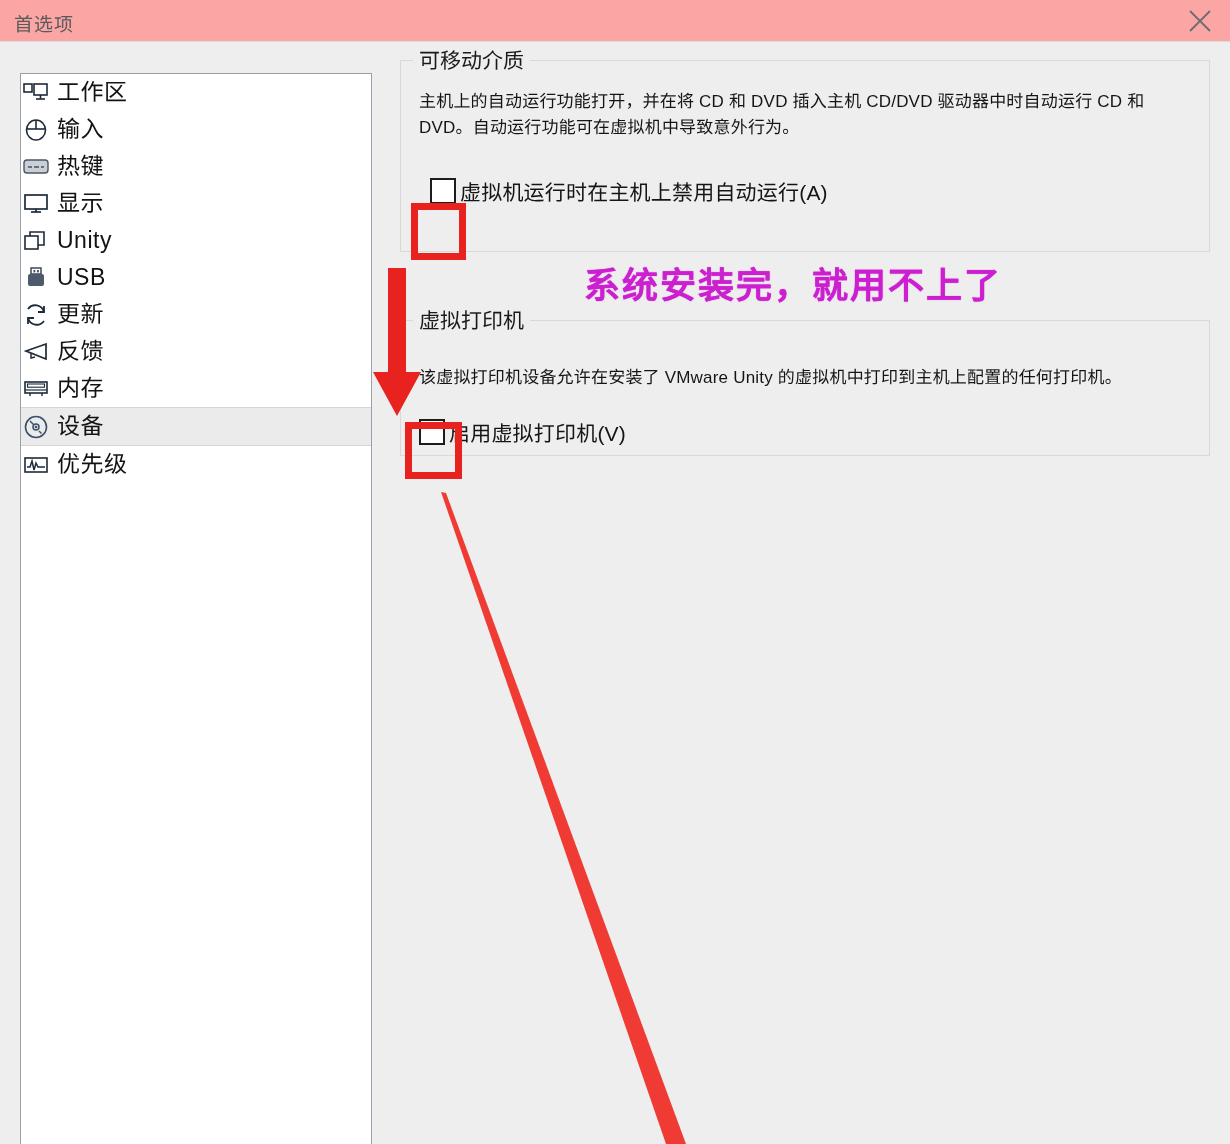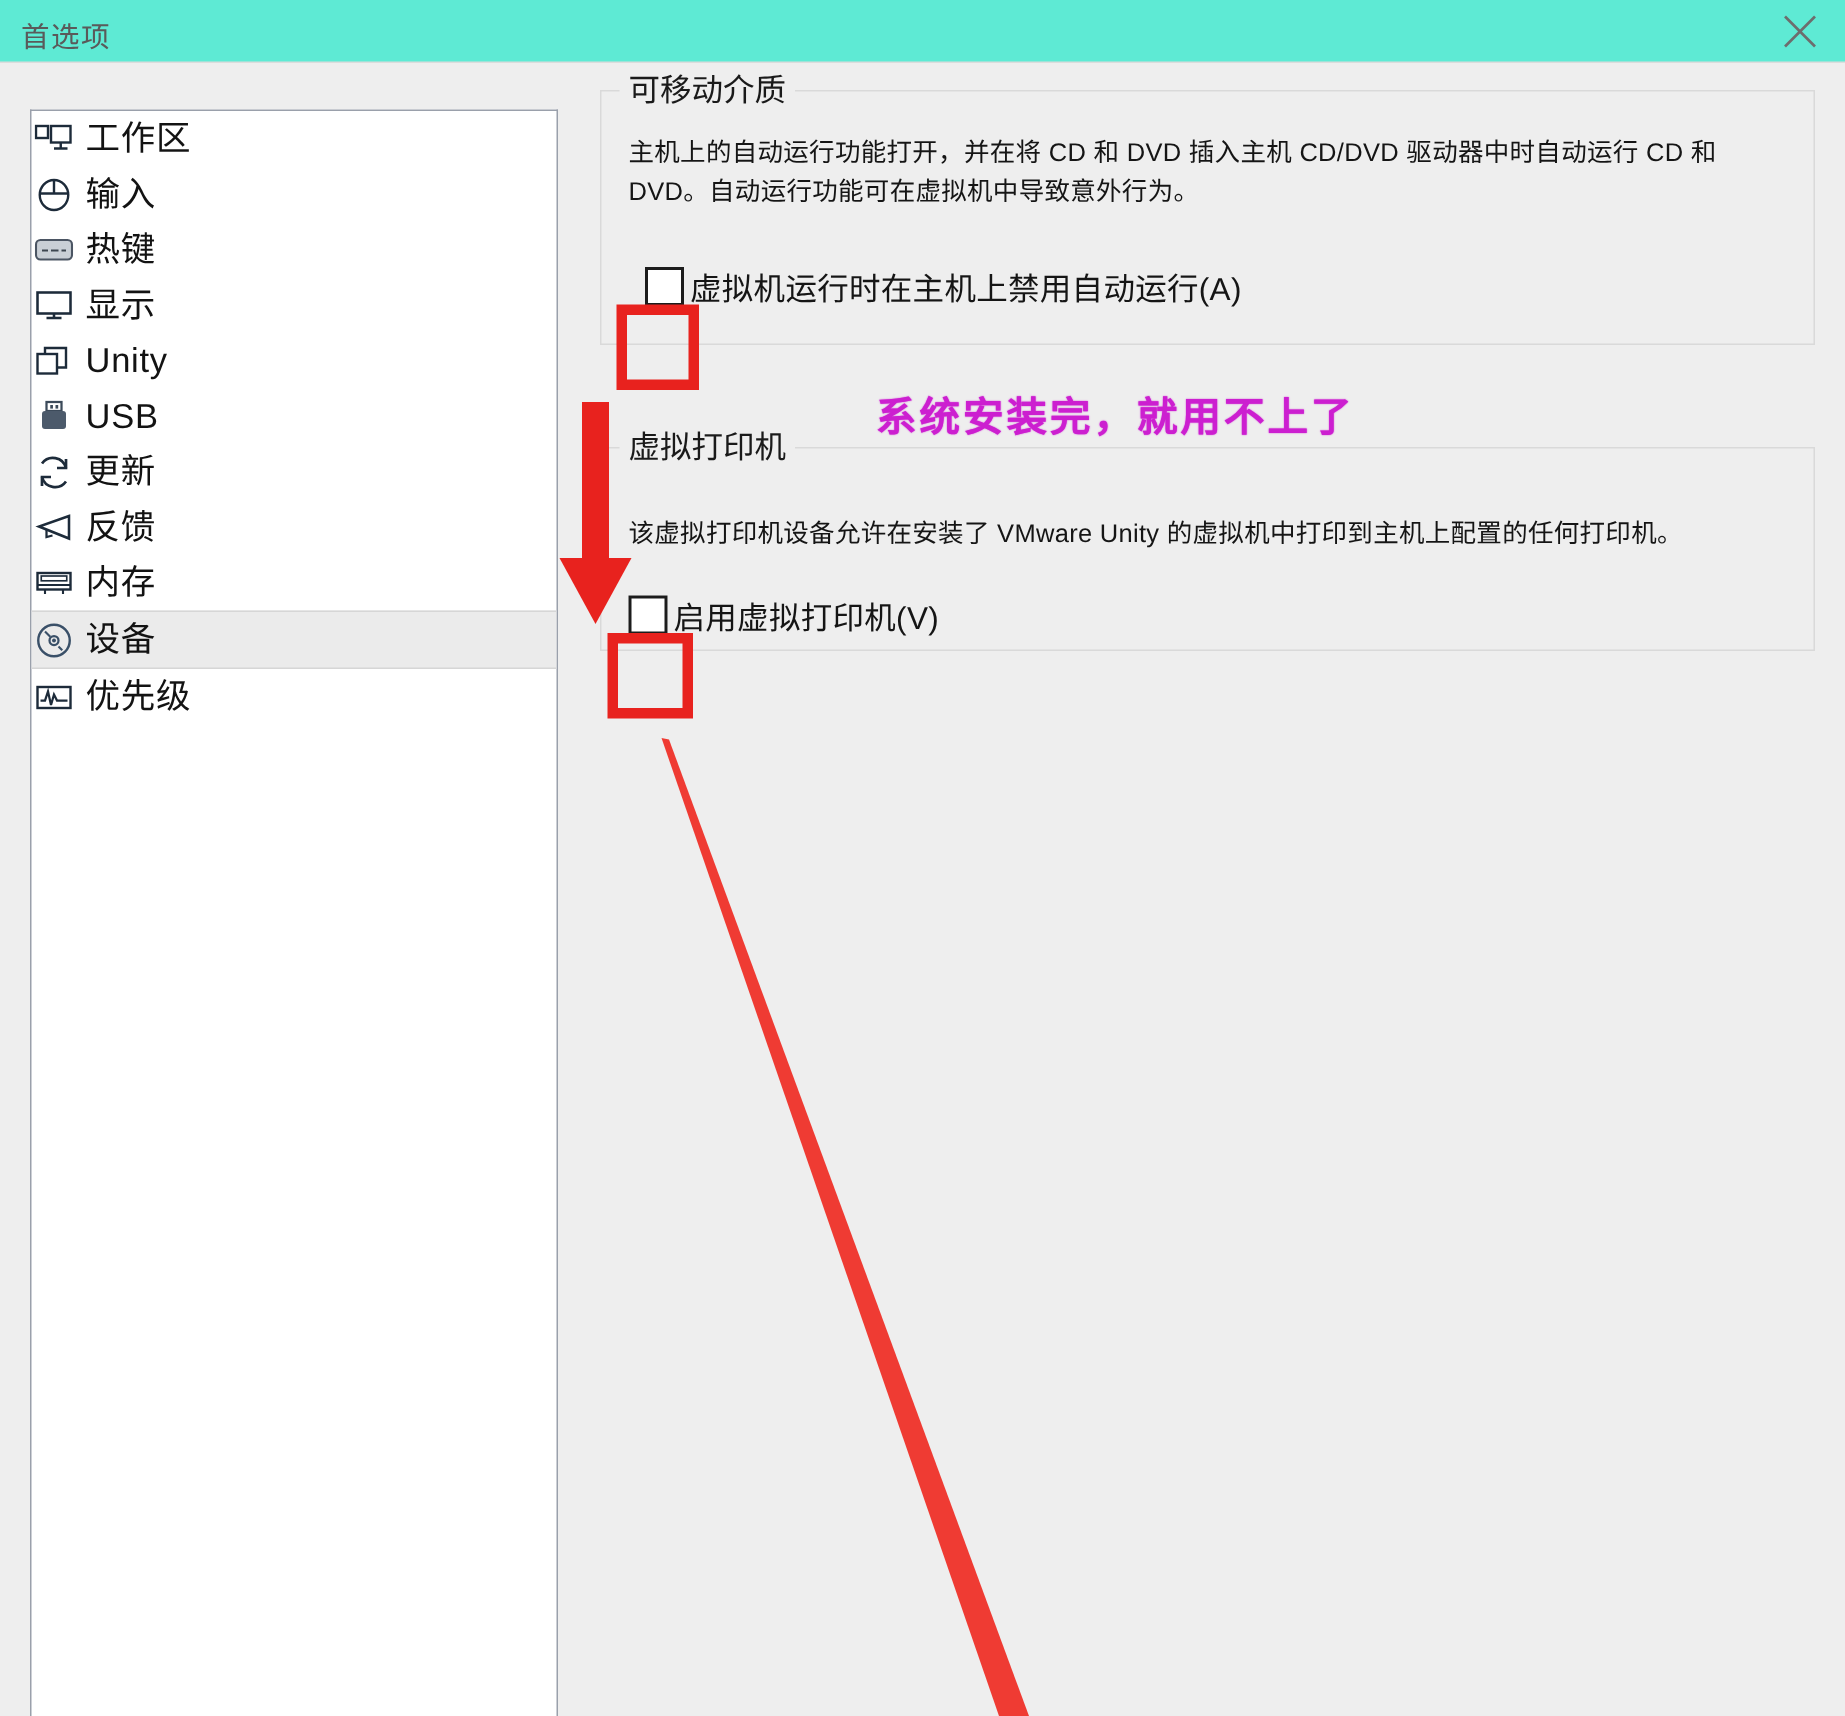--- a/index.html
+++ b/index.html
@@ -14,21 +14,21 @@
     overflow: hidden;
     position: relative;
   }
 
   
   .titlebar {
     position: absolute;
     left: 0; top: 0;
     width: 1230px;
     height: 42px;
-    background: #5eead4;
+    background: #fca5a5;
     border-bottom: 1px solid #dcdcdc;
     box-sizing: border-box;
   }
   .titlebar-text {
     position: absolute;
     left: 14px;
     top: 9px;
     font-size: 19px;
     color: #5a5a5a;
     letter-spacing: 1px;
@@ -149,21 +149,21 @@
 
   
   .redbox {
     position: absolute;
     border: 7px solid #e8221e;
     box-sizing: border-box;
     pointer-events: none;
   }
   .annot-text {
     position: absolute;
-    font-size: 27px;
+    font-size: 36px;
     font-weight: bold;
     color: #cc1fd0;
     white-space: nowrap;
     letter-spacing: 2px;
     pointer-events: none;
     text-shadow: 0 0 1px #cc1fd0;
     font-family: Liberation Mono, monospace;
   }
   .overlay-svg {
     position: absolute;
@@ -313,21 +313,21 @@
         <polyline points="4,12 7,12 9,6 11,15 13,8 15,12 22,12" fill="none" stroke="#1d2b3a" stroke-width="1.5"></polyline>
       </svg>
     </span>
     <span class="nav-label">优先级</span>
   </div>
 
 </div>
 
 <div class="main">
 
-  <div class="groupbox" style="height:170px;">
+  <div class="groupbox" style="height:192px;">
     <div class="group-legend">可移动介质</div>
     <div class="group-body">
       <p class="desc">主机上的自动运行功能打开，并在将 CD 和 DVD 插入主机 CD/DVD 驱动器中时自动运行 CD 和 DVD。自动运行功能可在虚拟机中导致意外行为。</p>
       <div class="checkrow" style="margin-top:36px;padding-left:11px;">
         <span class="checkbox"></span>
         <span class="checkrow-label">虚拟机运行时在主机上禁用自动运行(A)</span>
       </div>
     </div>
   </div>
 

